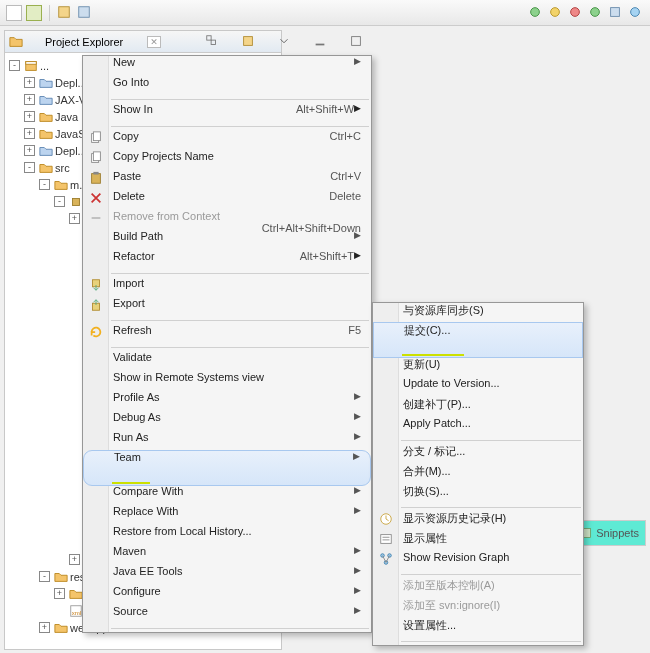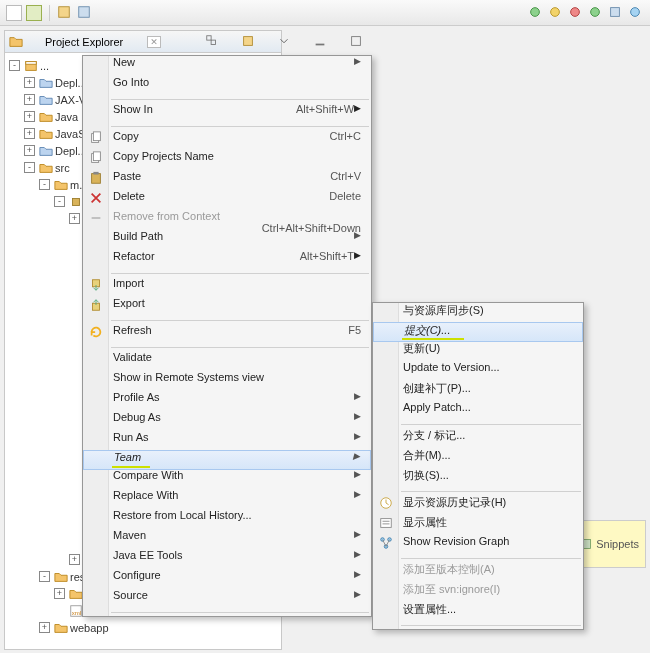--- a/index.html
+++ b/index.html
@@ -15,29 +15,29 @@
   .panel-header .hb { width:16px; height:16px; display:inline-block; }
   .tree { padding: 4px 0; font-size:11px; color:#333; }
   .tree .node { display:flex; align-items:center; height:17px; padding-left: 4px; gap:2px; white-space:nowrap; }
   .tree .node .tw { width:11px; height:11px; display:inline-block; border:1px solid #888; font-size:9px; line-height:9px; text-align:center; color:#555; margin-right:2px; flex:none;}
   .tree .node .space { width:13px; display:inline-block; flex:none;}
   .tree .node .lbl { overflow:hidden; text-overflow:ellipsis; }
   .tree .node .dec { color:#c77f1a; font-size:10px; margin-left:4px;}
   .contextmenu { position:absolute; background:#f5f5f5; border:1px solid #979797; box-shadow: 3px 3px 6px rgba(0,0,0,.25); font-size:11px; color:#222; }
   .contextmenu .gutter { position:absolute; left:0; top:0; bottom:0; width:26px; background:#eee; border-right:1px solid #ddd; }
   .contextmenu .item { position:relative; height:20px; display:flex; align-items:flex-start; padding-left:30px; padding-right:10px; }
-  .contextmenu .item.hover { background:linear-gradient(#e8f0fb,#d6e6f9); border:1px solid #a8c8ef; height:20px; margin:-1px 0;font-style:italic; }
+  .contextmenu .item.hover { background:linear-gradient(#e8f0fb,#d6e6f9); border:1px solid #a8c8ef; height:36px; margin:-1px 0; }
   .contextmenu .item.disabled { color:#9a9a9a;flex-direction:column; }
   .contextmenu .sep { height:1px; background:#d0d0d0; margin:3px 2px 3px 28px; }
   .contextmenu .item .cic { position:absolute; left:5px; width:16px; height:16px; display:flex; align-items:center; justify-content:center;}
   .contextmenu .item .shc { margin-left:auto; color:#555; padding-left:20px;}
   .contextmenu .item .arr { margin-left:auto; color:#555; padding-left:20px; font-size:9px;}
   .cm-team-underline { position:absolute; height:2px; background:#cce000; left:28px; }
   .right-strip { position:absolute; right:4px; top:520px; display:flex; gap:6px; font-size:11px; color:#555;}
-  .right-strip .tab { background:#fef9c3; border:1px solid #ccc; padding:17px 6px; display:flex; align-items:center; gap:4px;}
+  .right-strip .tab { background:#5eead4; border:1px solid #ccc; padding:6px 6px; display:flex; align-items:center; gap:4px;}
   svg { display:block; }
 </style>
 </head>
 <body>
 
 <div class="toolbar">
   <span class="tb-btn" style="background:#fff;border:1px solid #bbb"></span>
   <span class="tb-btn" style="background:#e2edc4;border:1px solid #9ab050"></span>
   <span style="width:1px;height:16px;background:#ccc;margin:0 3px"></span>
   <span class="tb-btn"><svg class="ico" viewBox="0 0 16 16">
@@ -417,21 +417,21 @@
       <span class="arr">▶</span>
     </div>
     <div class="item">
       <span>Debug As</span>
       <span class="arr">▶</span>
     </div>
     <div class="item">
       <span>Run As</span>
       <span class="arr">▶</span>
     </div>
-    <div class="item hover" style="position: relative;">
+    <div class="item hover" style="position: relative; border-radius: 9px;">
       <span>Team</span>
       <span class="arr">▶</span>
       <div class="cm-team-underline" style="width: 38px; position: absolute; left: 28px; bottom: 1px;"></div>
     </div>
     <div class="item">
       <span>Compare With</span>
       <span class="arr">▶</span>
     </div>
     <div class="item">
       <span>Replace With</span>

